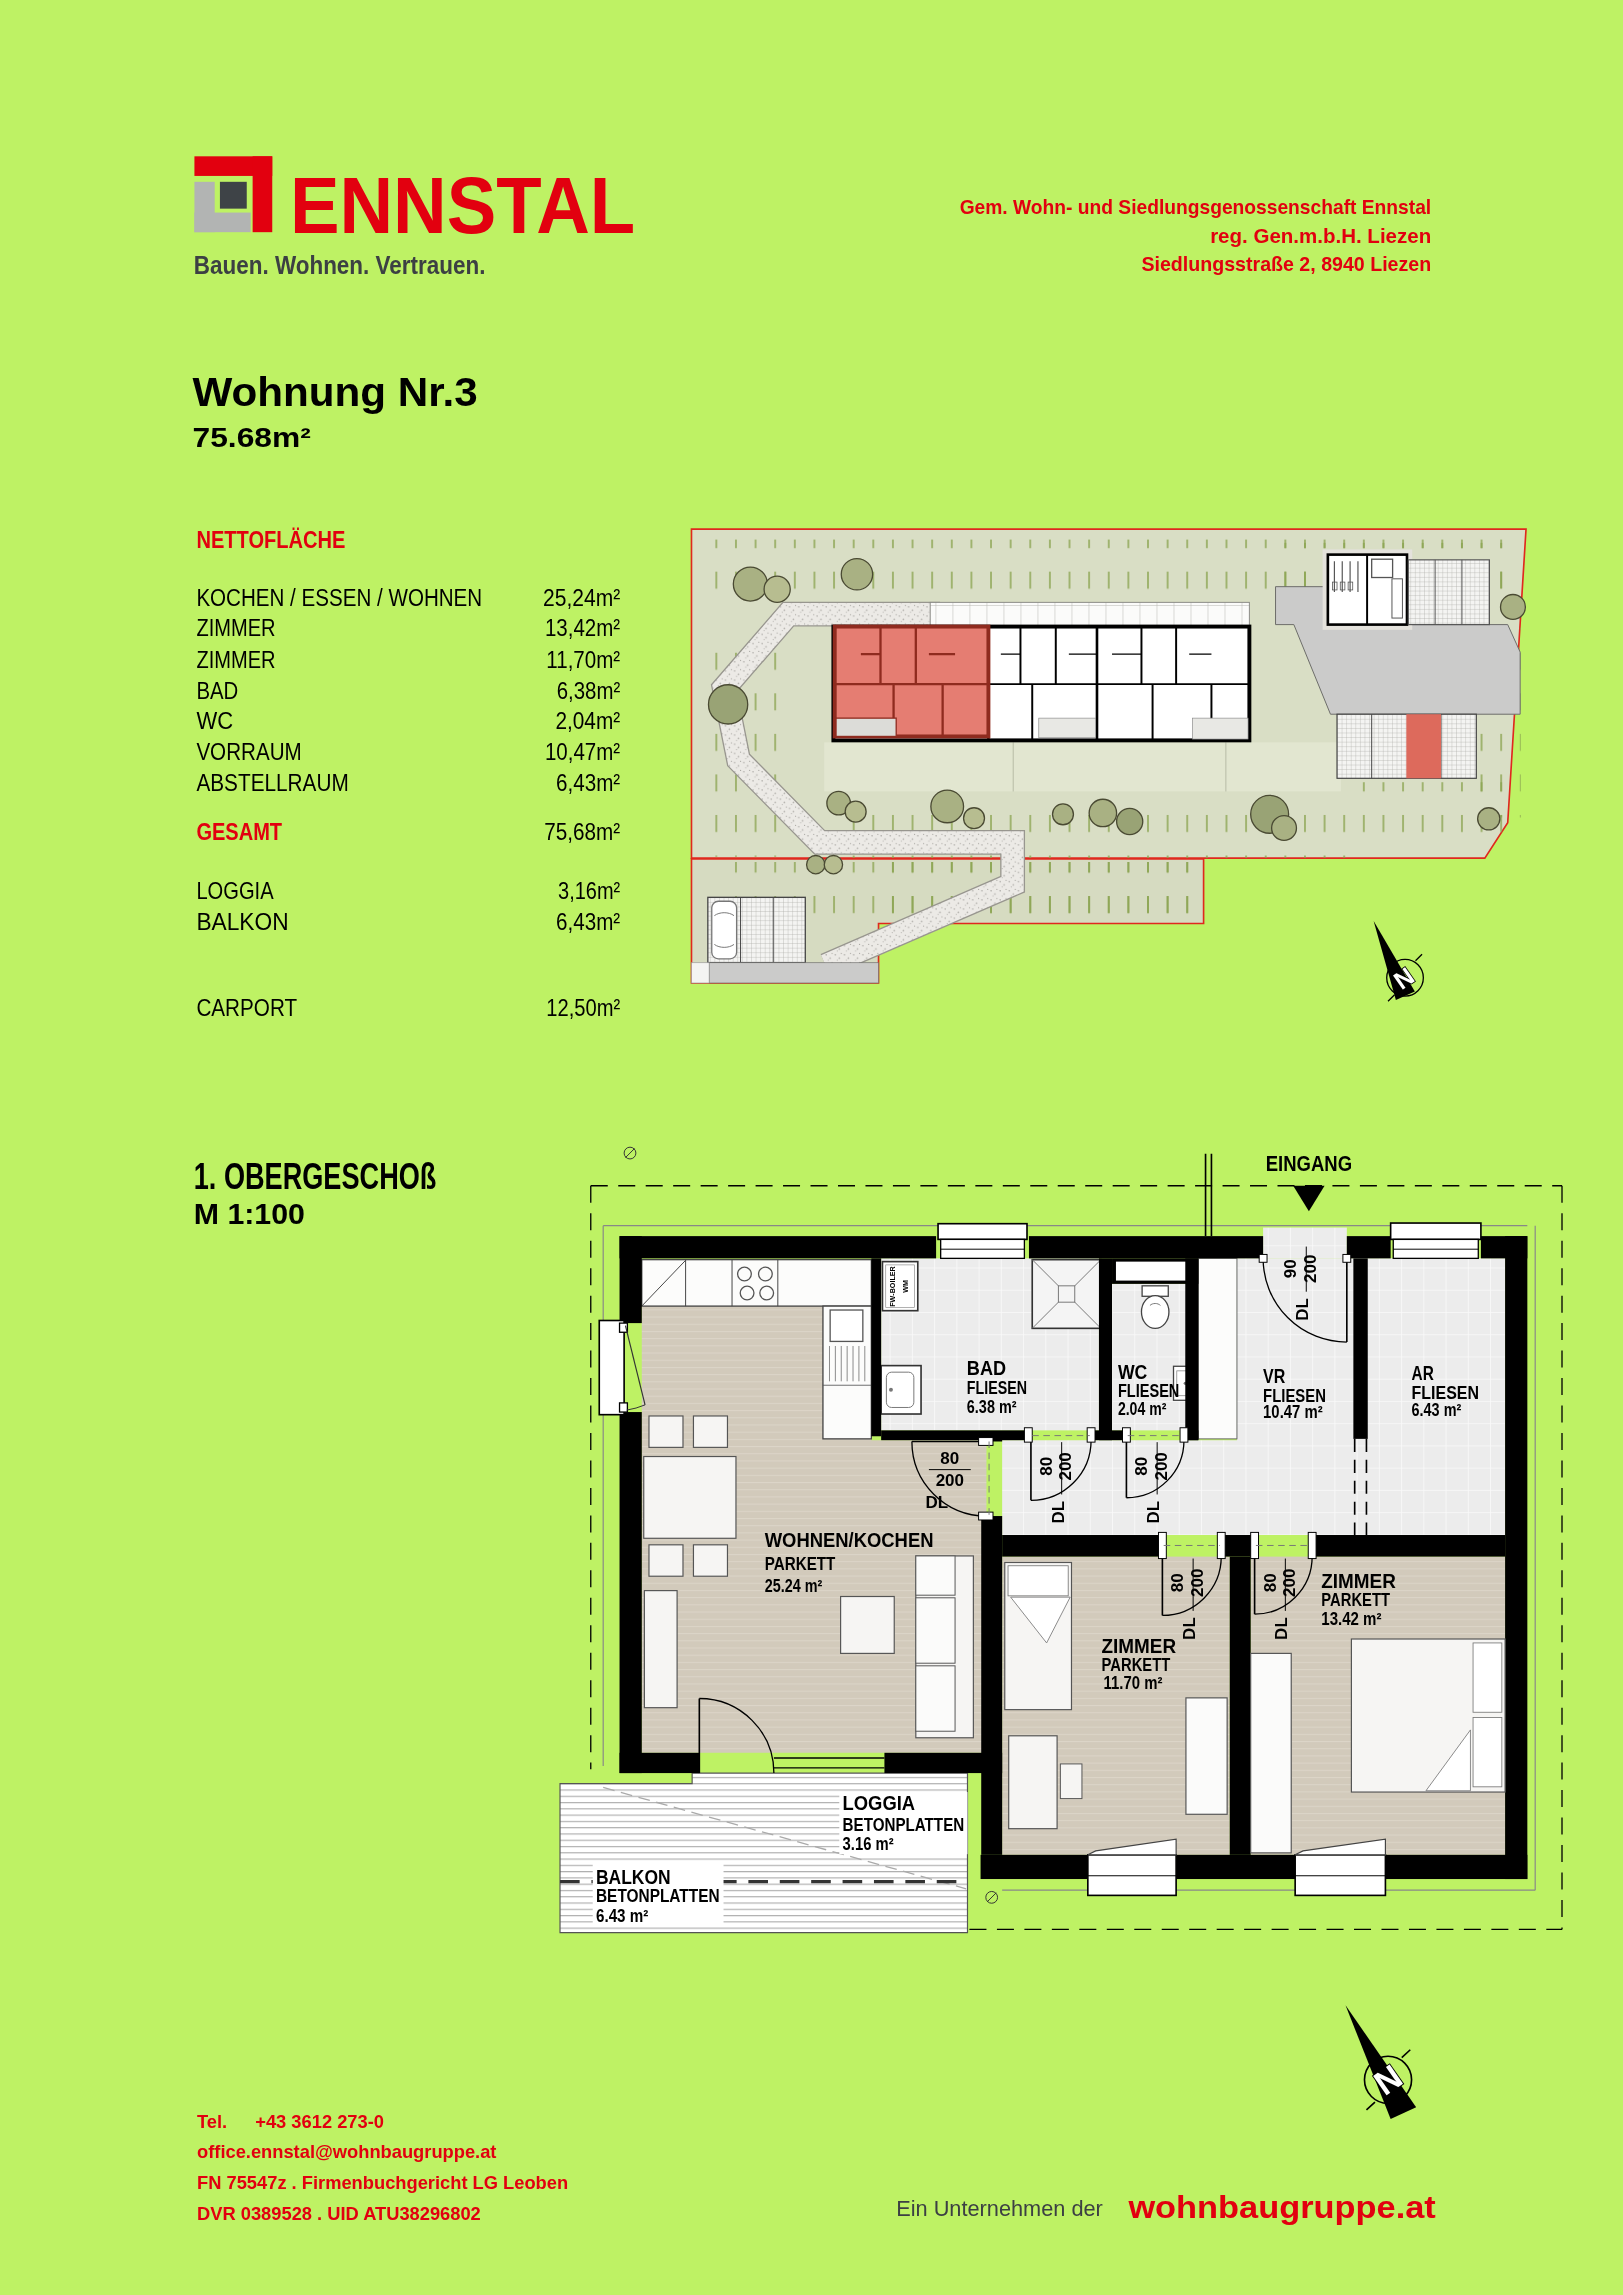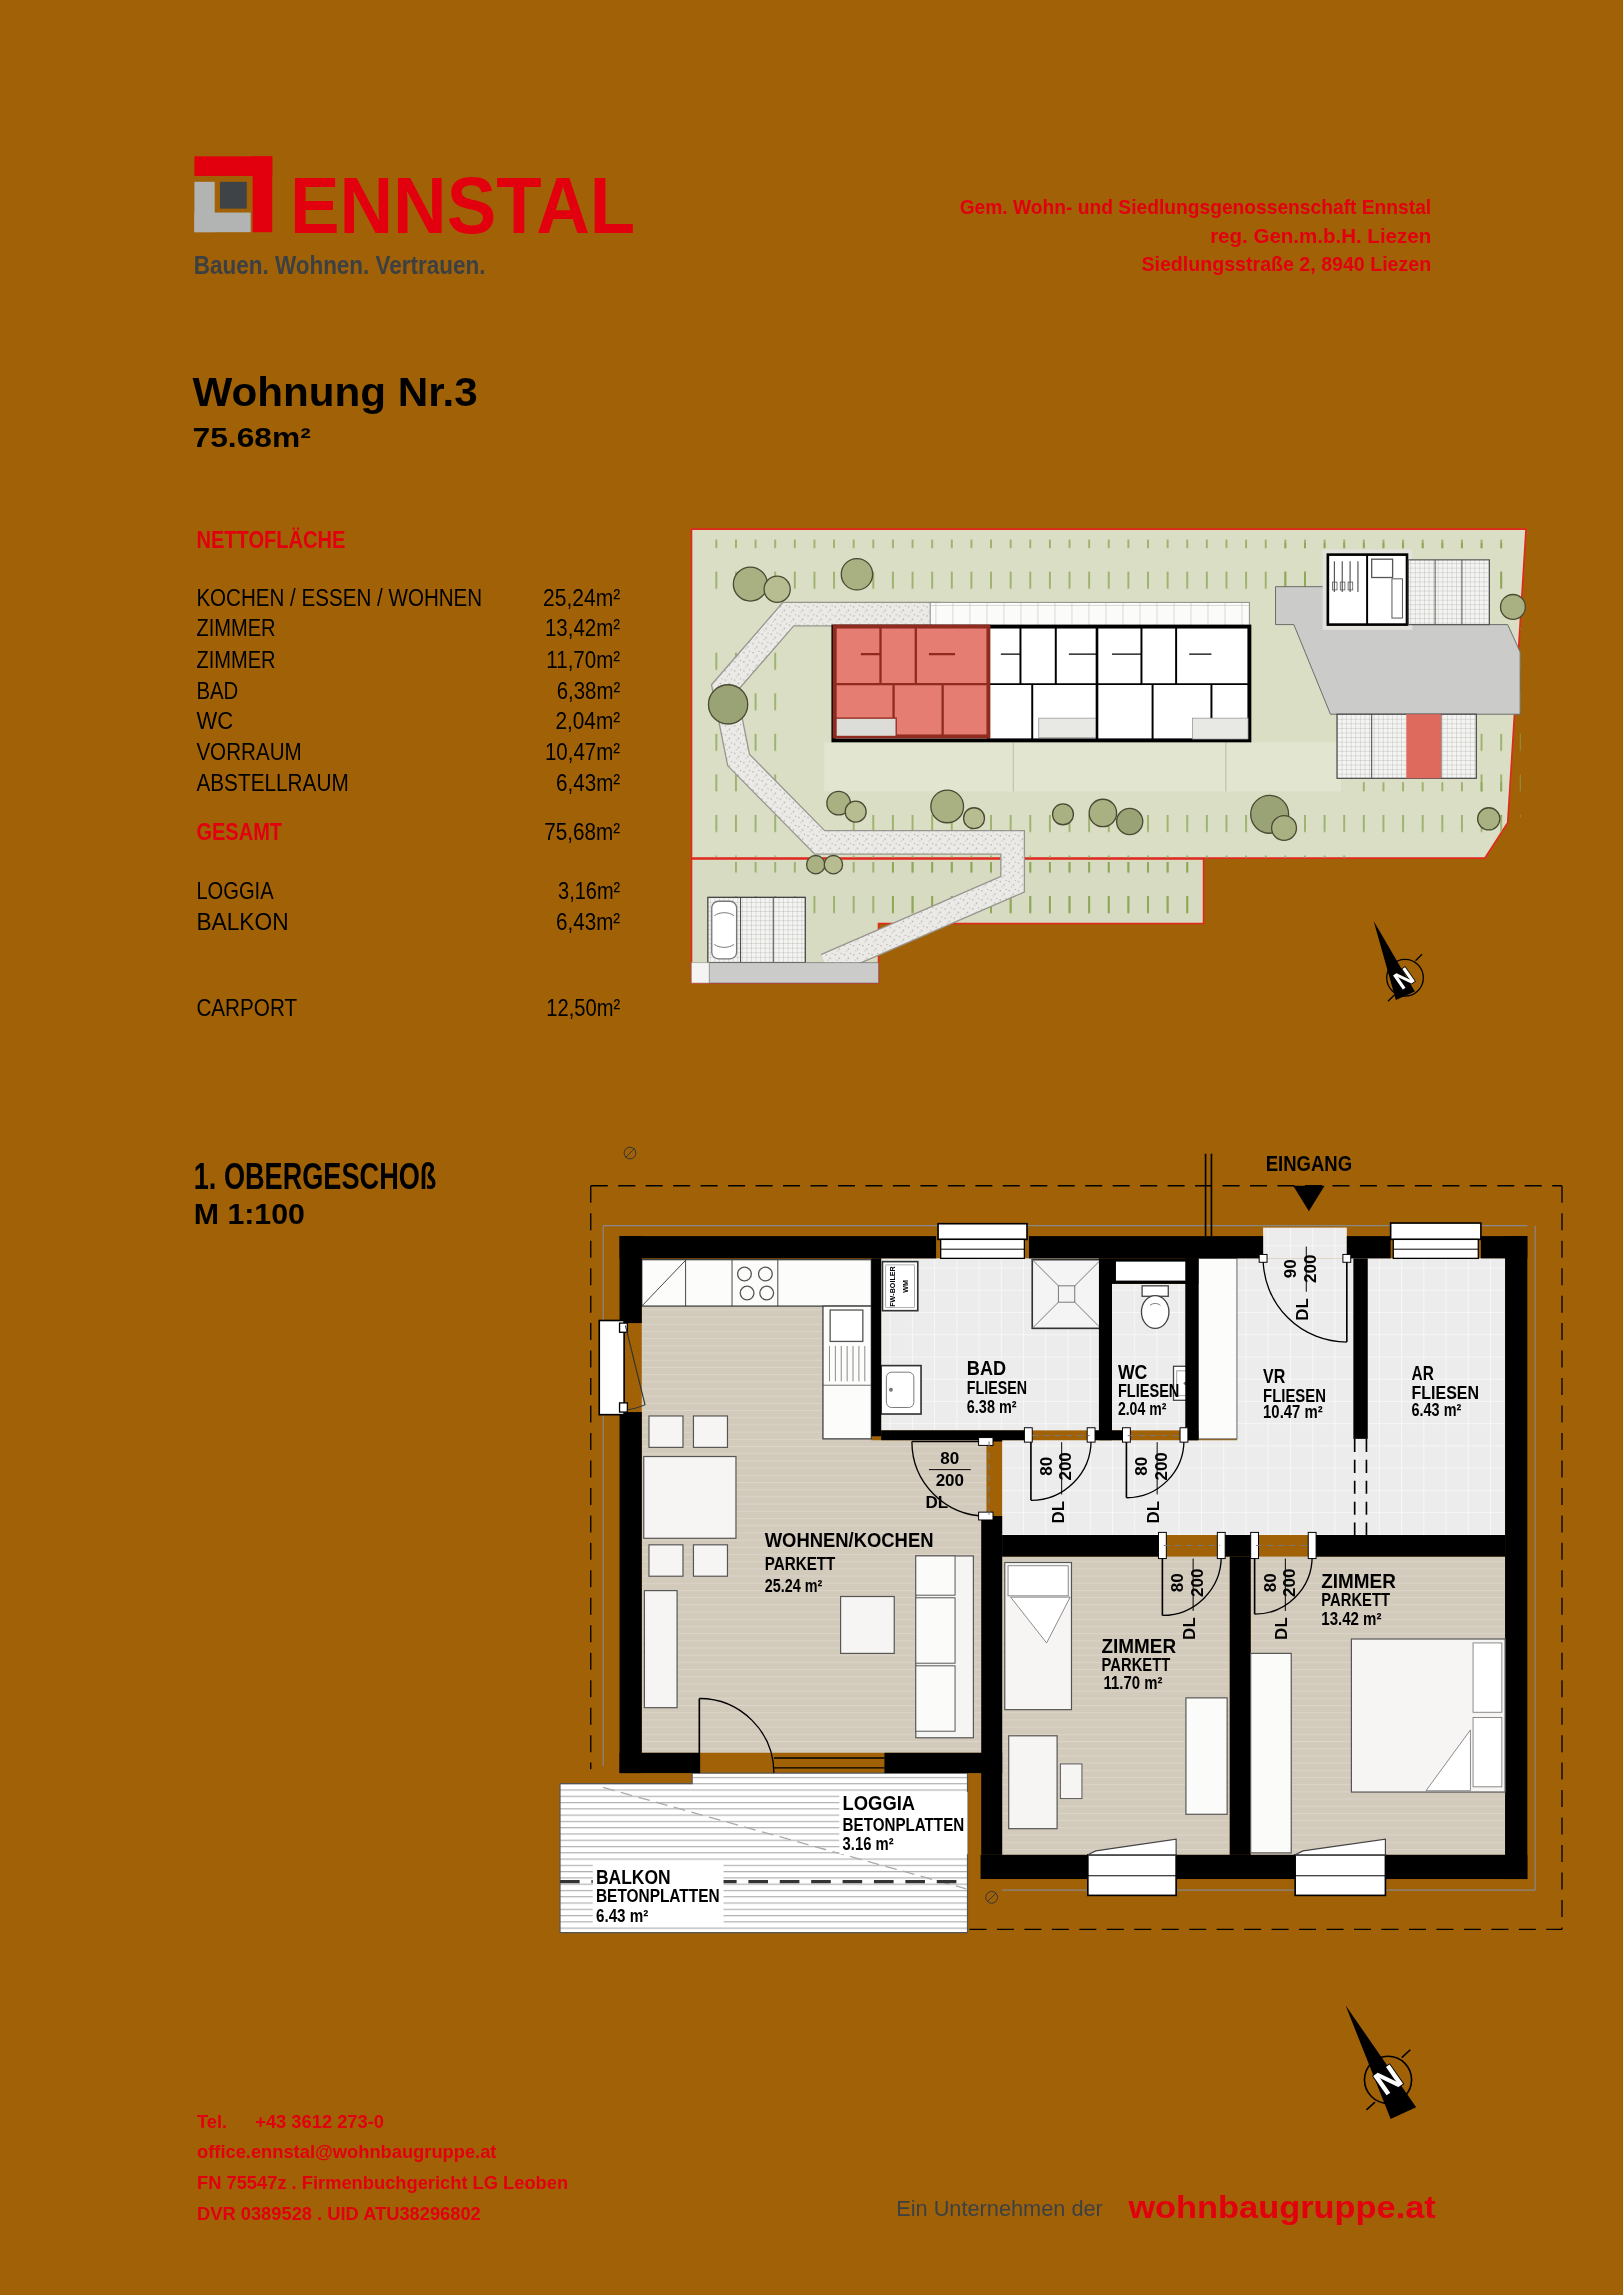--- a/index.html
+++ b/index.html
@@ -1,15 +1,15 @@
 <!DOCTYPE html>
 <html style="font-size:10.5px"><head><meta charset="utf-8">
 <style>
 html,body{margin:0;padding:0;background:#fff;}
-#page{position:relative;width:1623px;height:2295px;background:#a16207;overflow:hidden;}
+#page{position:relative;width:1623px;height:2295px;background:#bef264;overflow:hidden;}
 </style></head>
 <body>
 <div id="page">
 <svg width="1623" height="2295" viewBox="0 0 2481 3509" font-family="Liberation Sans, sans-serif">
 <defs>
 <pattern id="tile" width="34" height="34" patternUnits="userSpaceOnUse">
   <rect width="34" height="34" fill="#ececec"></rect>
   <path d="M0,0H34M0,0V34" stroke="#fafafa" stroke-width="2.5" fill="none"></path>
 </pattern>
 <pattern id="parq" width="20" height="11" patternUnits="userSpaceOnUse">

